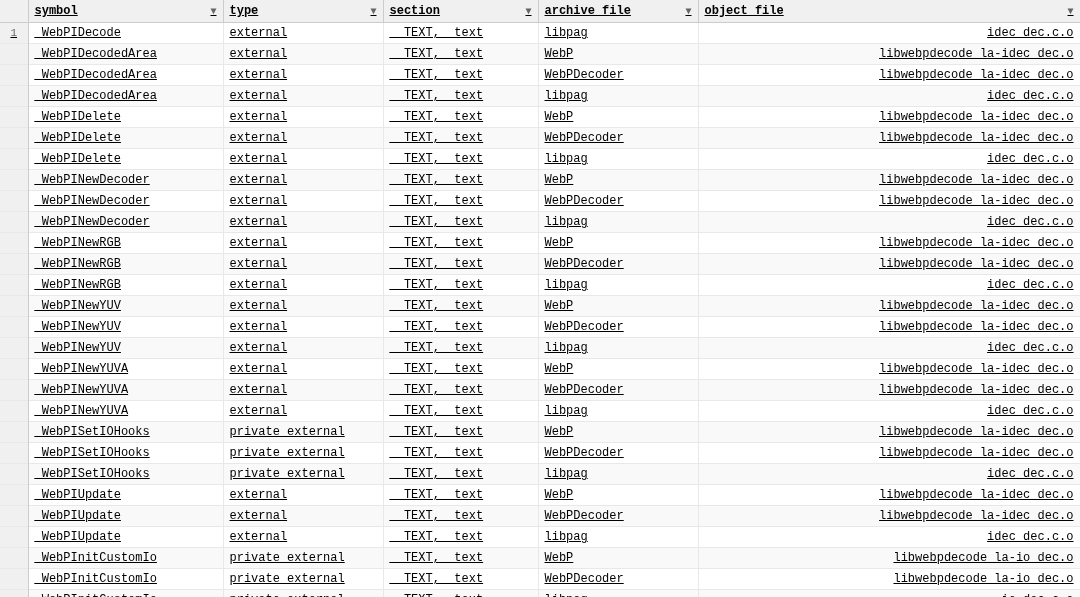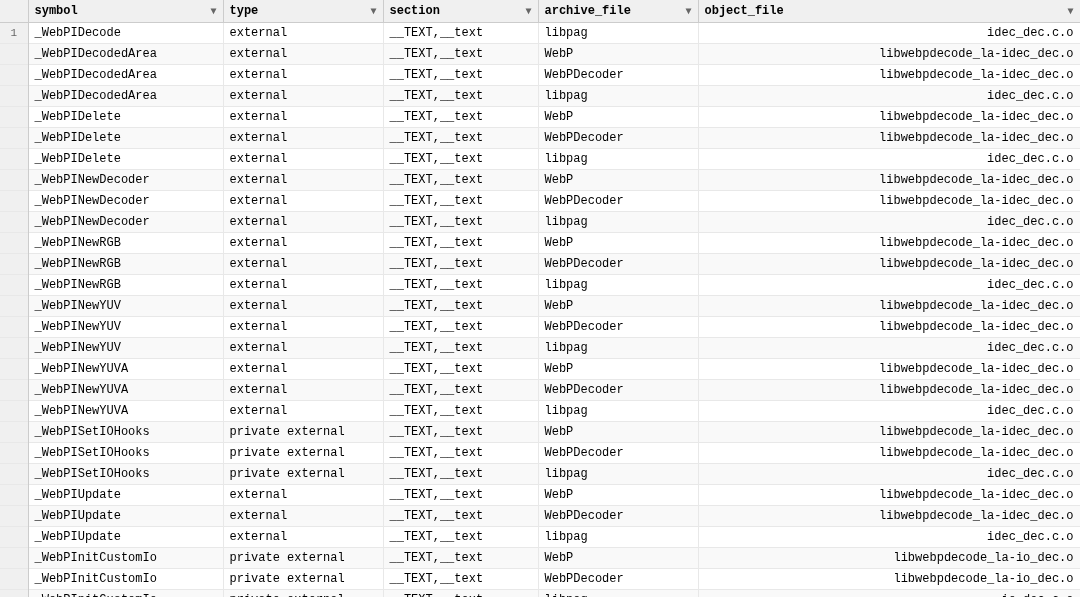--- a/index.html
+++ b/index.html
@@ -11,20 +11,21 @@
       font-family: 'Courier New', Courier, monospace;
       font-size: 12px;
       background: #ffffff;
       color: #000000;
       overflow: hidden;
     }
     .table-container {
       width: 1080px;
       height: 597px;
       overflow: hidden;
+      text-decoration: underline;
     }
     table {
       width: 100%;
       border-collapse: collapse;
       table-layout: fixed;
     }
     thead tr {
       background: #f0f0f0;
       border-bottom: 1px solid #cccccc;
     }

